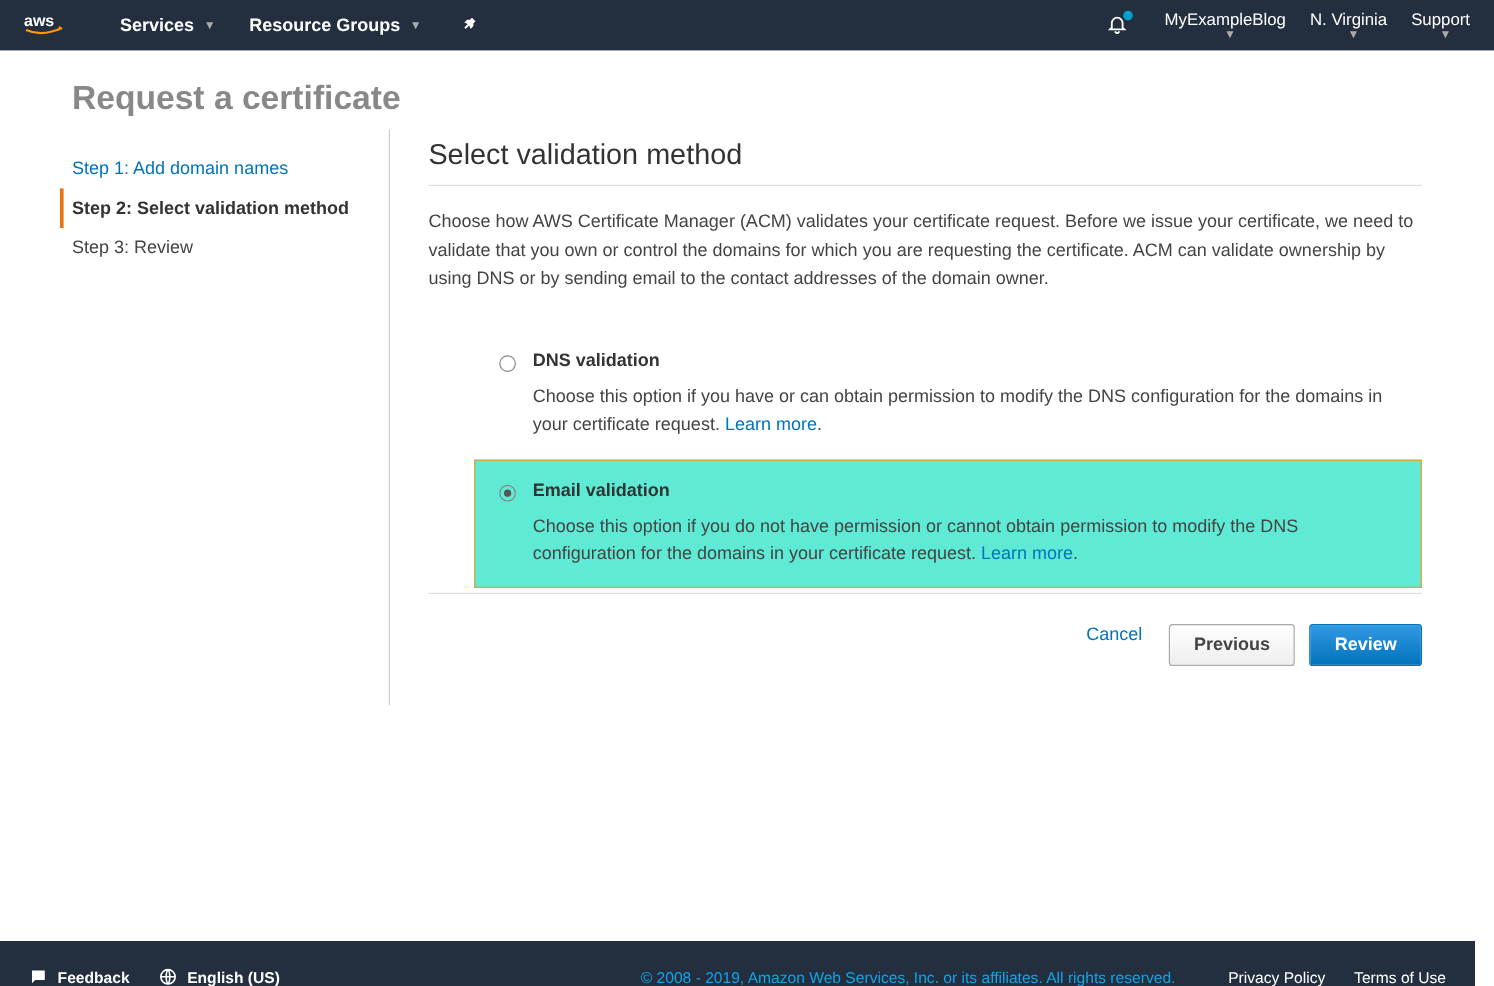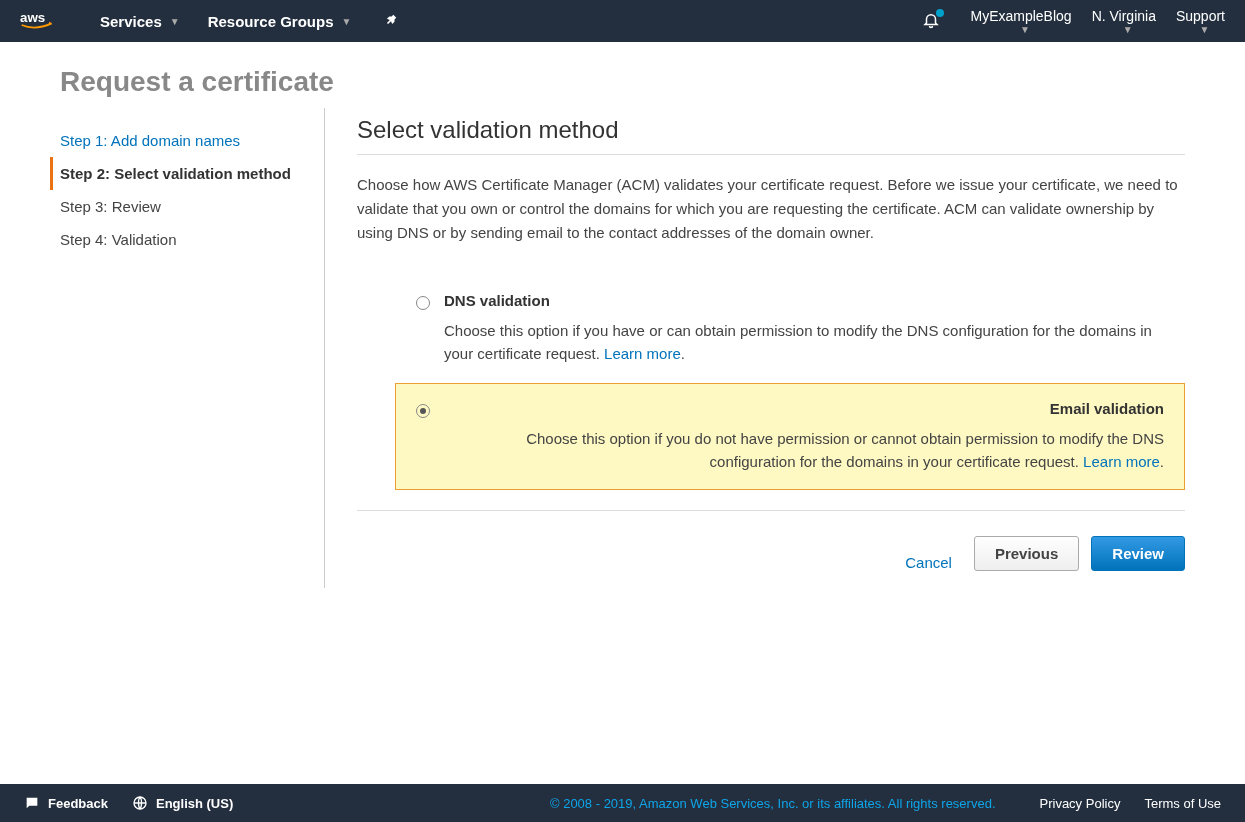--- a/index.html
+++ b/index.html
@@ -26,36 +26,36 @@
     .step { padding: 8px 0; font-size: 15px; color: #444; cursor: pointer; border-left: 3px solid transparent; margin-left: -10px; padding-left: 7px; }
     .step.link { color: #0073bb; }
     .step.active { font-weight: bold; color: #333; border-left: 3px solid #ec7211; }
     
     
     .main { flex: 1; padding-left: 32px; padding-top: 0; }
     .section-title { font-size: 24px; font-weight: 400; color: #333; padding-top: 8px; padding-bottom: 10px; border-bottom: 1px solid #ddd; }
     .description { font-size: 15px; color: #444; line-height: 1.6; padding: 18px 0 30px; }
     
     .option { display: flex; padding: 16px 20px; border: 1px solid transparent; margin-left: 38px; }
-    .option.selected { border: 1px solid #ec9f32; background: #fef9c3; text-align: right; }
+    .option.selected { border: 1px solid #ec9f32; background: #5eead4; }
     .radio { width: 14px; height: 14px; border: 1px solid #888; border-radius: 50%; margin-right: 14px; margin-top: 4px; flex-shrink: 0; display: flex; align-items: center; justify-content: center; cursor: pointer; }
     .radio.checked .radio-dot { width: 6px; height: 6px; background: #555; border-radius: 50%; }
     .option-body { flex: 1; }
     .option-title { font-weight: bold; font-size: 15px; color: #333; margin-bottom: 10px; }
     .option-desc { font-size: 15px; color: #444; line-height: 1.55; }
     .link-text { color: #0073bb; cursor: pointer; }
     
-    .button-row { display: flex; justify-content: flex-end; align-items: flex-end; padding: 25px 0 15px; border-top: 1px solid #ddd; margin-top: 20px; }
+    .button-row { display: flex; justify-content: flex-end; align-items: flex-start; padding: 25px 0 15px; border-top: 1px solid #ddd; margin-top: 4px; }
     .btn-cancel { color: #0073bb; cursor: pointer; margin-right: 22px; font-size: 15px; }
     .btn { padding: 8px 20px; font-size: 15px; font-weight: bold; border-radius: 3px; cursor: pointer; border: 1px solid #aaa; }
     .btn-secondary { background: linear-gradient(#fff, #eee); color: #444; margin-right: 12px; }
     .btn-primary { background: linear-gradient(#3399e5, #0073bb); color: #fff; border: 1px solid #0073bb; }
     
     
-    .footer { position: fixed; bottom: 0; left: 0; right: 0; background: #232f3e; height: 38px; display: flex; align-items: center; padding: 0 24px; color: #fff; font-size: 13px; }
+    .footer { position: fixed; bottom: 0; left: 0; right: 16px; background: #232f3e; height: 38px; display: flex; align-items: flex-end; padding: 0 24px; color: #fff; font-size: 13px; }
     .footer-left { display: flex; align-items: center; }
     .footer-item { display: flex; align-items: center; margin-right: 24px; cursor: pointer; font-weight: bold; }
     .footer-item svg, .footer-item .globe { margin-right: 8px; }
     .footer-mid { margin-left: auto; color: #0ea5e9; font-size: 13px; }
     .footer-right { display: flex; align-items: center; margin-left: 20px; }
     .footer-link { color: #fff; margin-left: 24px; cursor: pointer; font-size: 13px; }
   </style>
 </head>
 <body>
 
@@ -103,21 +103,20 @@
   </div>
 </div>
 
 <h1 class="page-title">Request a certificate</h1>
 
 <div class="content">
   <div class="steps">
     <div class="step link">Step 1: Add domain names</div>
     <div class="step active">Step 2: Select validation method</div>
     <div class="step">Step 3: Review</div>
-    <div class="step">Step 4: Validation</div>
   </div>
 
   <div class="main">
     <h2 class="section-title">Select validation method</h2>
     <p class="description">Choose how AWS Certificate Manager (ACM) validates your certificate request. Before we issue your certificate, we need to validate that you own or control the domains for which you are requesting the certificate. ACM can validate ownership by using DNS or by sending email to the contact addresses of the domain owner.</p>
 
     <div class="option">
       <div class="radio">
           <div class="radio-dot"></div>
         </div>

